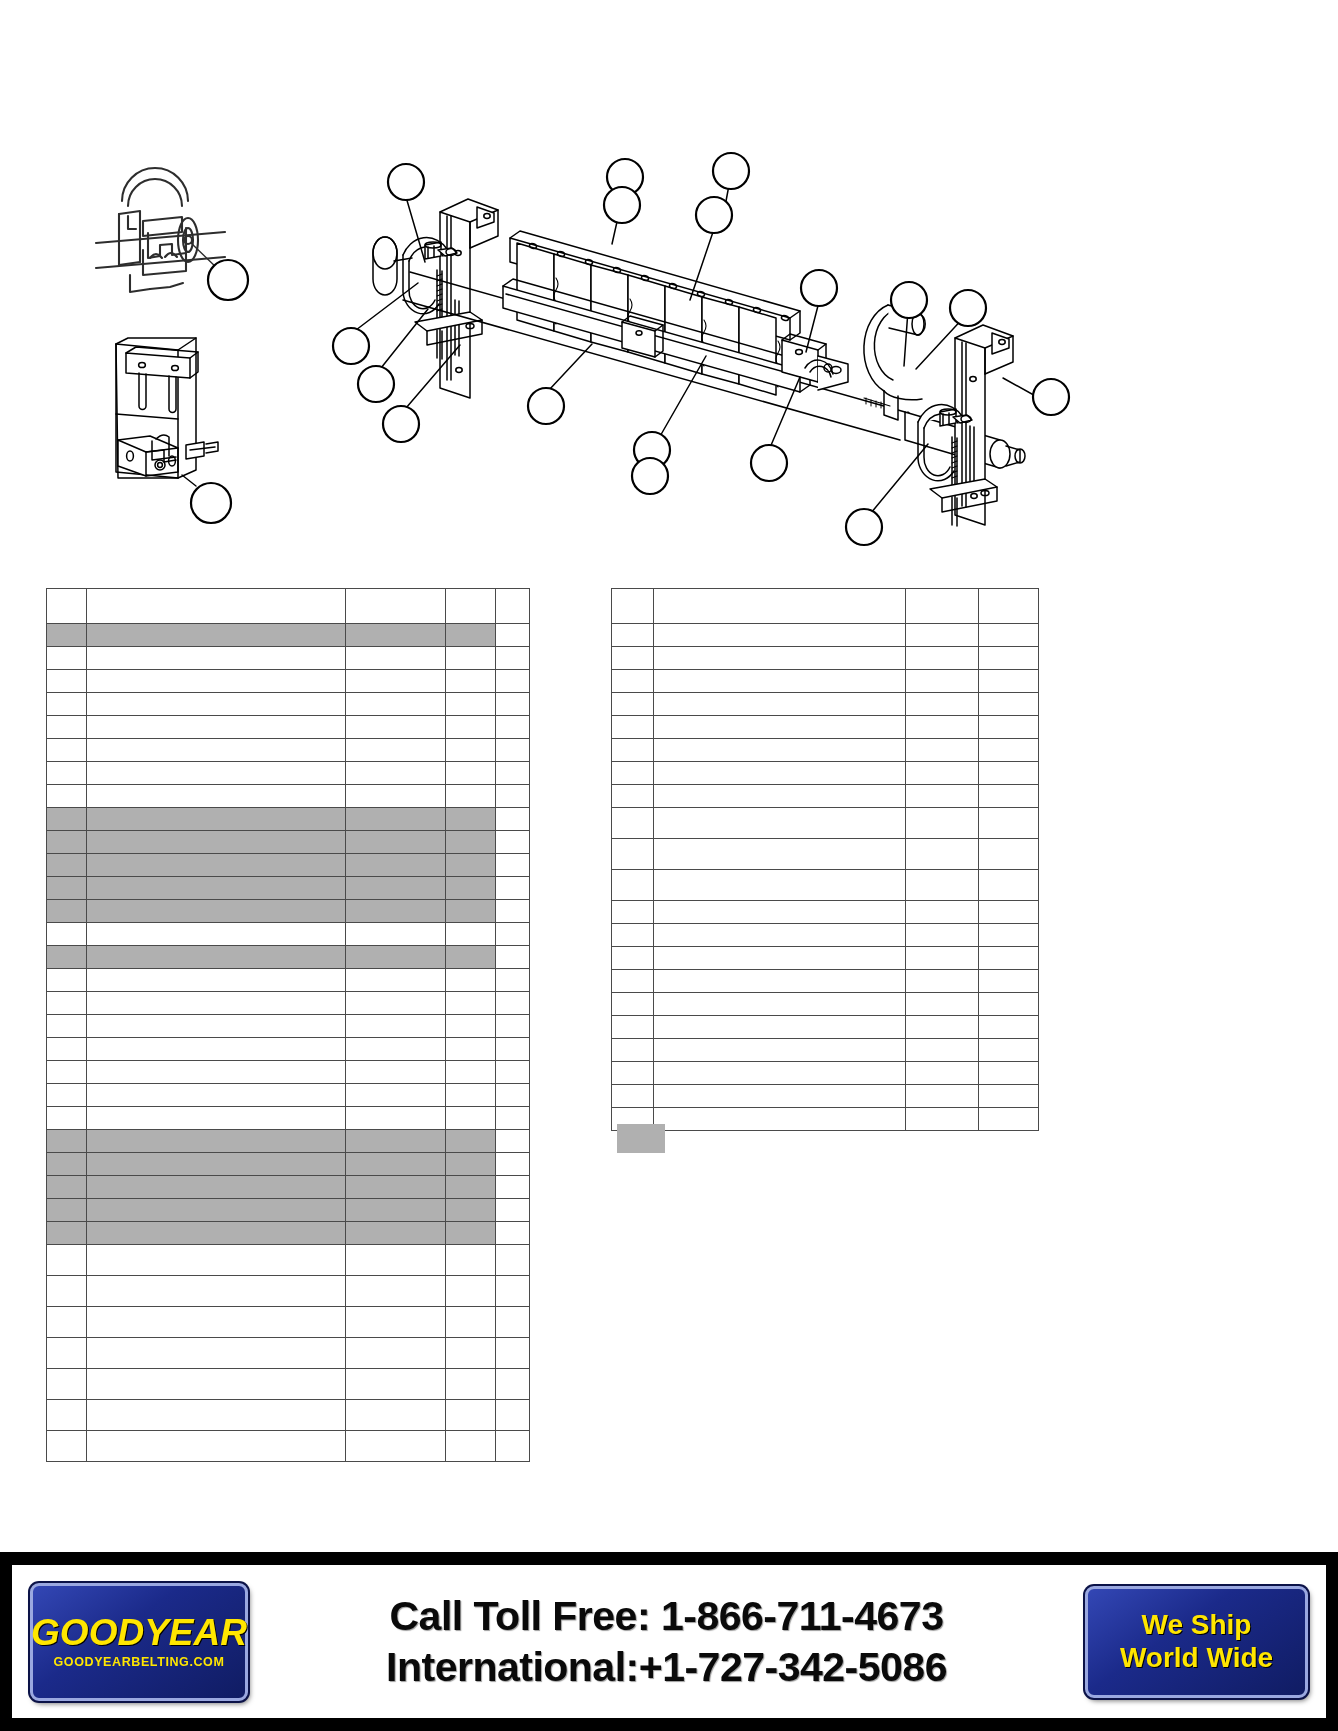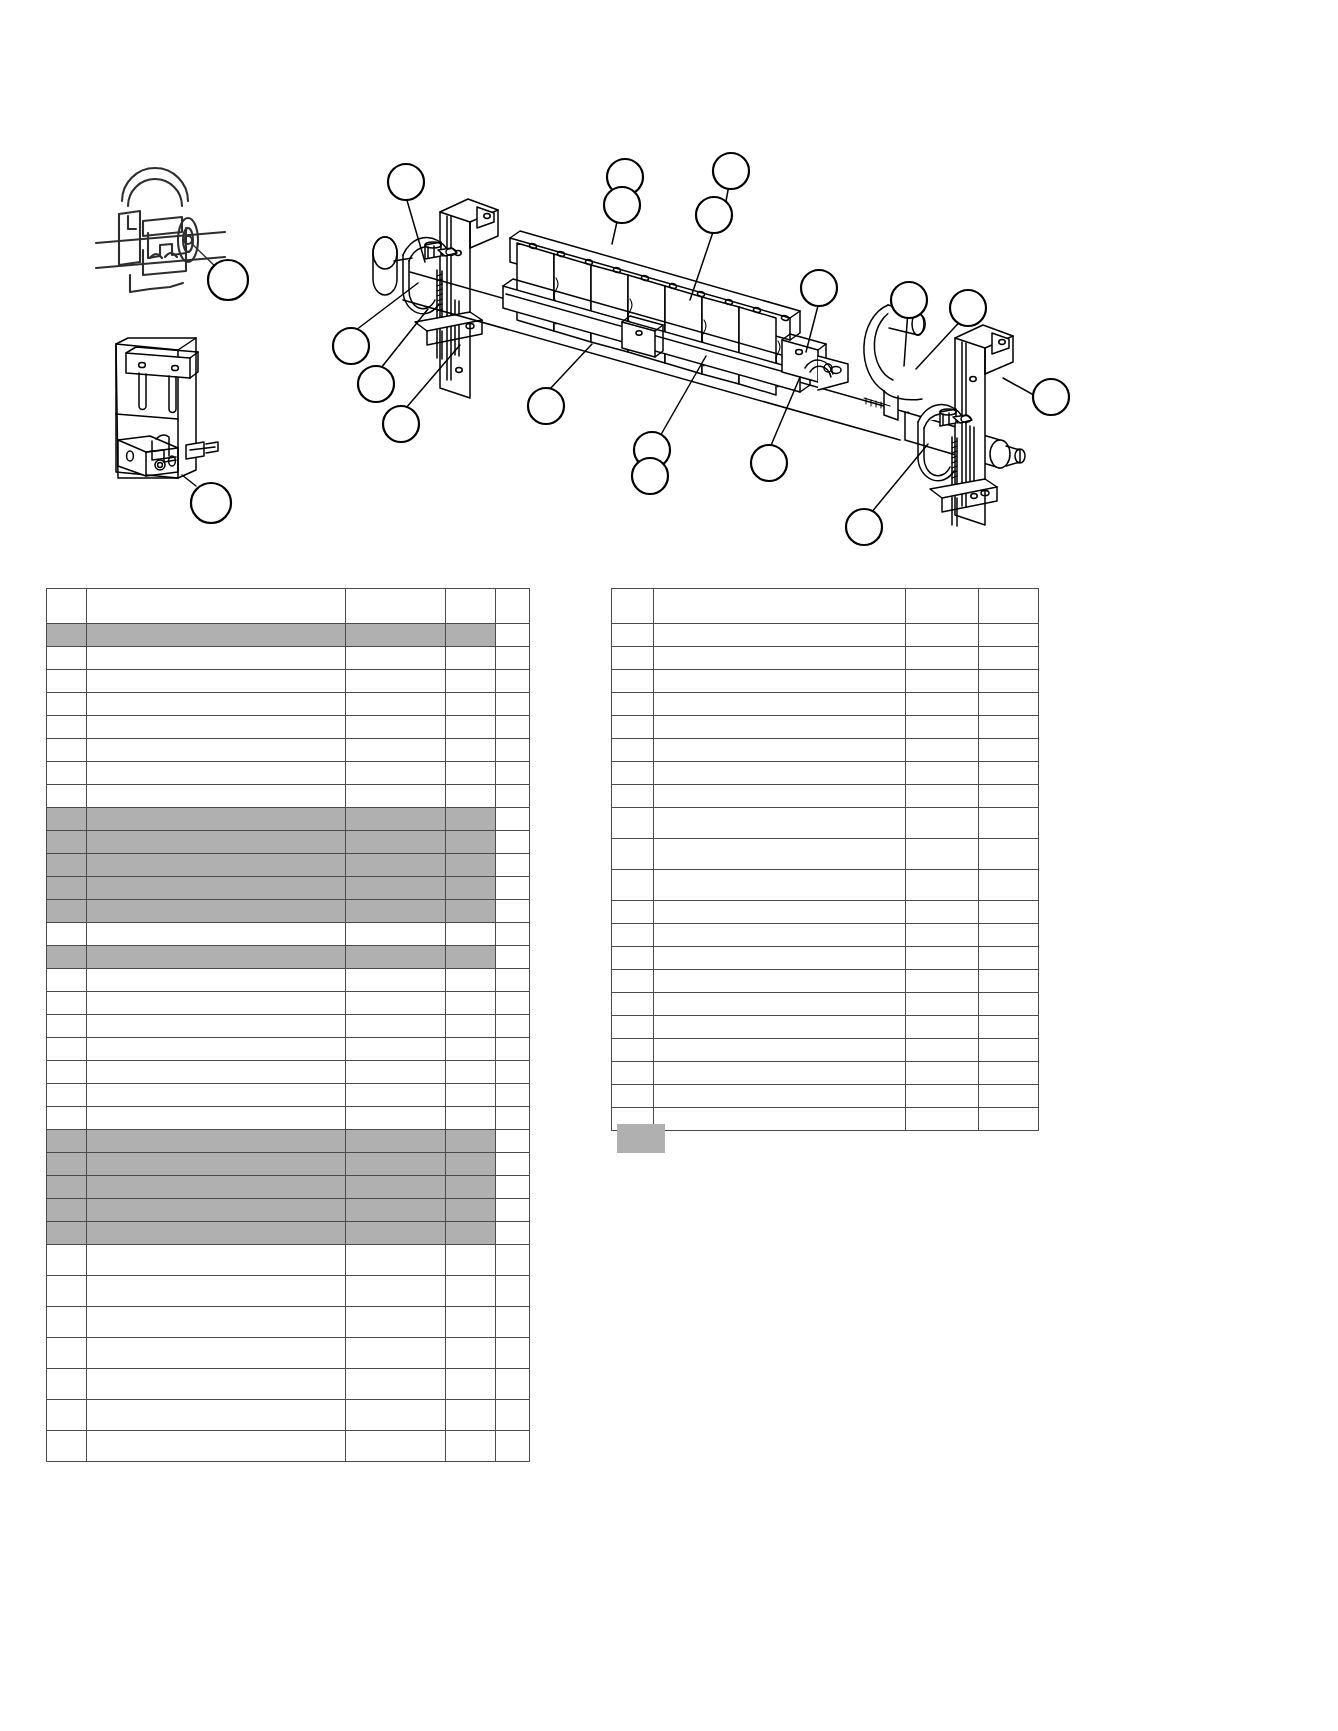--- a/index.html
+++ b/index.html
@@ -837,14 +837,34 @@
           <td></td>
           <td></td>
           <td></td>
           <td></td>
         </tr>
       </tbody>
   </table>
 
   <div id="legend-swatch"></div>
 
+  <div id="footer-banner">
+    <div id="footer-inner">
+
+      <div class="plaque" id="logo-plaque">
+        <div id="logo-wordmark">GOODYEAR</div>
+        <div id="logo-url">GOODYEARBELTING.COM</div>
+      </div>
+
+      <div id="phone-block">
+        <div class="phone-line">Call Toll Free: 1-866-711-4673</div>
+        <div class="phone-line">International:+1-727-342-5086</div>
+      </div>
+
+      <div class="plaque" id="ship-plaque">
+        <div class="ship-line">We Ship</div>
+        <div class="ship-line">World Wide</div>
+      </div>
+
+    </div>
+  </div>
 
 </div>
 
 </body></html>

